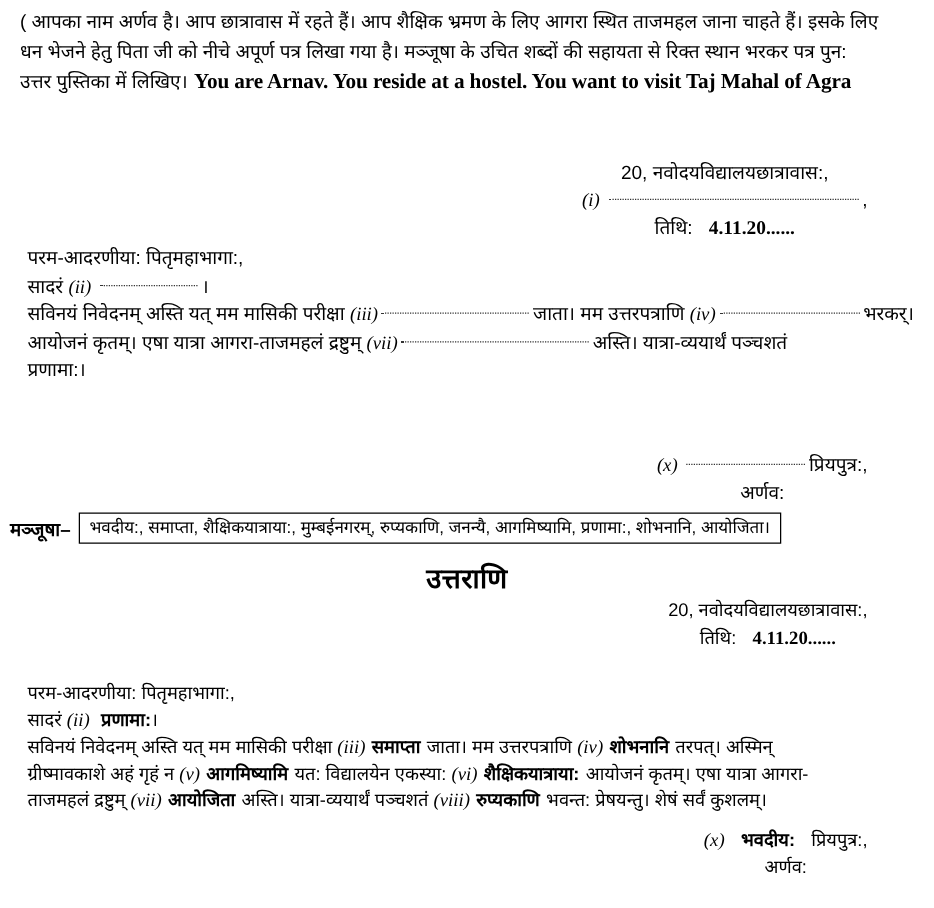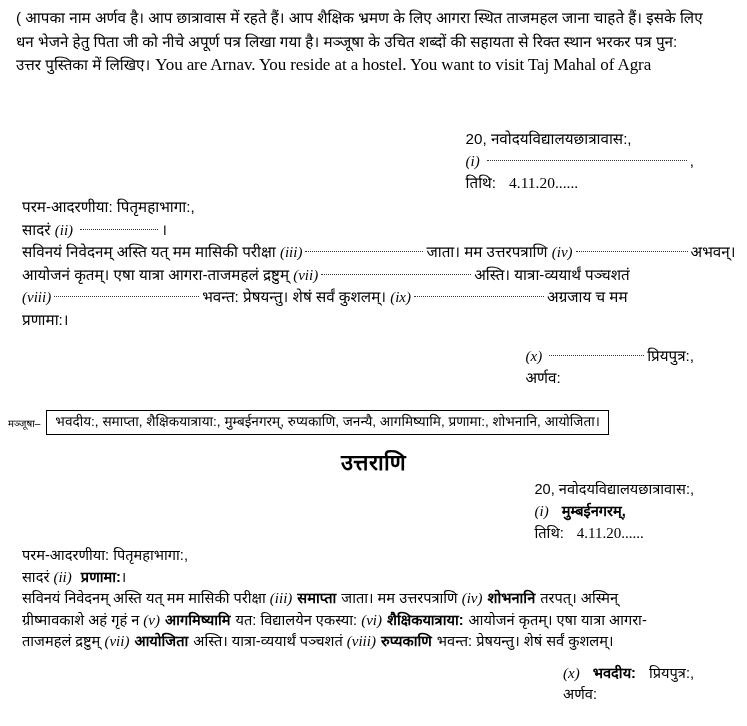--- a/index.html
+++ b/index.html
@@ -25,20 +25,21 @@
 
   
   .dev {
     font-family: "Liberation Sans", "DejaVu Sans", sans-serif;
     font-size: 15.2px;
     line-height: 1.0;
   }
   .eng {
     font-family: "Liberation Serif", "DejaVu Serif", serif;
     font-size: 16.5px;
+    font-weight: bold;
   }
   .rom {
     font-family: "Liberation Serif", "DejaVu Serif", serif;
     font-style: italic;
     font-size: 15px;
   }
   .bold {
     font-weight: bold;
   }
 
@@ -67,21 +68,21 @@
     display: inline-block;
     border-bottom: 1.5px dotted #333;
     height: 8px;
     vertical-align: 5px;
     margin: 0 3px;
   }
 
   
   .addr {
     position: absolute;
-    text-align: left;
+    text-align: center;
   }
   .addr-row {
     height: 22px;
     line-height: 22px;
     white-space: nowrap;
   }
 
   
   .letter {
     position: absolute;
@@ -99,22 +100,22 @@
   
   .manjusha-wrap {
     position: absolute;
     left: 8px;
     top: 410px;
     display: flex;
     align-items: center;
   }
   .manjusha-label {
     font-family: "Liberation Sans", "DejaVu Sans", sans-serif;
-    font-weight: normal;
-    font-size: 10px;
+    font-weight: bold;
+    font-size: 15px;
     white-space: nowrap;
     padding-right: 6px;
   }
   .manjusha-box {
     border: 1.6px solid #000;
     padding: 4px 8px 5px 8px;
     font-family: "Liberation Sans", "DejaVu Sans", sans-serif;
     font-size: 13.6px;
     white-space: nowrap;
     line-height: 1.05;
@@ -187,62 +188,54 @@
       <span>परम-आदरणीया: पितृमहाभागा:,</span>
     </div>
 
     <div class="lline">
       <span>सादरं</span>
       <span class="rom">(ii)</span>
       <span class="blank" style="width:78px;"></span><span>।</span>
     </div>
 
     <div class="lline">
-      <span>सविनयं निवेदनम् अस्ति यत् मम मासिकी परीक्षा </span><span class="rom">(iii)</span><span class="blank" style="width:118px;"></span><span>जाता। मम उत्तरपत्राणि </span><span class="rom">(iv)</span><span class="blank" style="width:112px;"></span><span>अभवन्।</span>
+      <span>सविनयं निवेदनम् अस्ति यत् मम मासिकी परीक्षा </span><span class="rom">(iii)</span><span class="blank" style="width:118px;"></span><span>जाता। मम उत्तरपत्राणि </span><span class="rom">(iv)</span><span class="blank" style="width:112px;"></span><span>भरकर्।</span>
     </div>
 
 
     <div class="lline">
       <span>आयोजनं कृतम्। एषा यात्रा आगरा-ताजमहलं द्रष्टुम् </span><span class="rom">(vii)</span><span class="blank" style="width:150px;"></span><span>अस्ति। यात्रा-व्ययार्थं पञ्चशतं</span>
     </div>
 
-    <div class="lline">
-      <span class="rom">(viii)</span><span class="blank" style="width:145px;"></span><span>भवन्त: प्रेषयन्तु। शेषं सर्वं कुशलम्। </span><span class="rom">(ix)</span><span class="blank" style="width:130px;"></span><span>अग्रजाय च मम</span>
-    </div>
 
     <div class="lline">
       <span>प्रणामा:।</span>
     </div>
   </div>
 
-  <div class="addr" style="top:345px; right:22px;">
+  <div class="addr" style="top:362px; right:22px;">
     <div class="addr-row">
       <span class="rom">(x)</span>
       <span class="blank" style="width:95px;"></span><span class="dev">प्रियपुत्र:,</span>
     </div>
     <div class="addr-row dev">अर्णव:</div>
   </div>
 
   <div class="manjusha-wrap">
     <div class="manjusha-label">मञ्जूषा–</div>
     <div class="manjusha-box">
       <span>भवदीय:, समाप्ता, शैक्षिकयात्राया:, मुम्बईनगरम्, रुप्यकाणि, जनन्यै, आगमिष्यामि, प्रणामा:, शोभनानि, आयोजिता।</span>
     </div>
   </div>
 
   <div class="section-heading">उत्तराणि</div>
 
   <div class="addr" style="top:478px; right:22px;">
     <div class="addr-row dev" style="font-size:14.6px;">20, नवोदयविद्यालयछात्रावास:,</div>
     <div class="addr-row">
-      <span class="rom">(i)</span>
-      <span class="sp"></span>
-      <span class="dev bold" style="font-size:14.6px;">मुम्बईनगरम्,</span>
-    </div>
-    <div class="addr-row">
       <span class="dev" style="font-size:14.6px;">तिथि:</span>
       <span class="sp"></span>
       <span class="eng" style="font-size:15px;">4.11.20......</span>
     </div>
   </div>
 
   <div class="ans-letter" style="top:545px;">
 
     <div class="aline">परम-आदरणीया: पितृमहाभागा:,</div>
 

